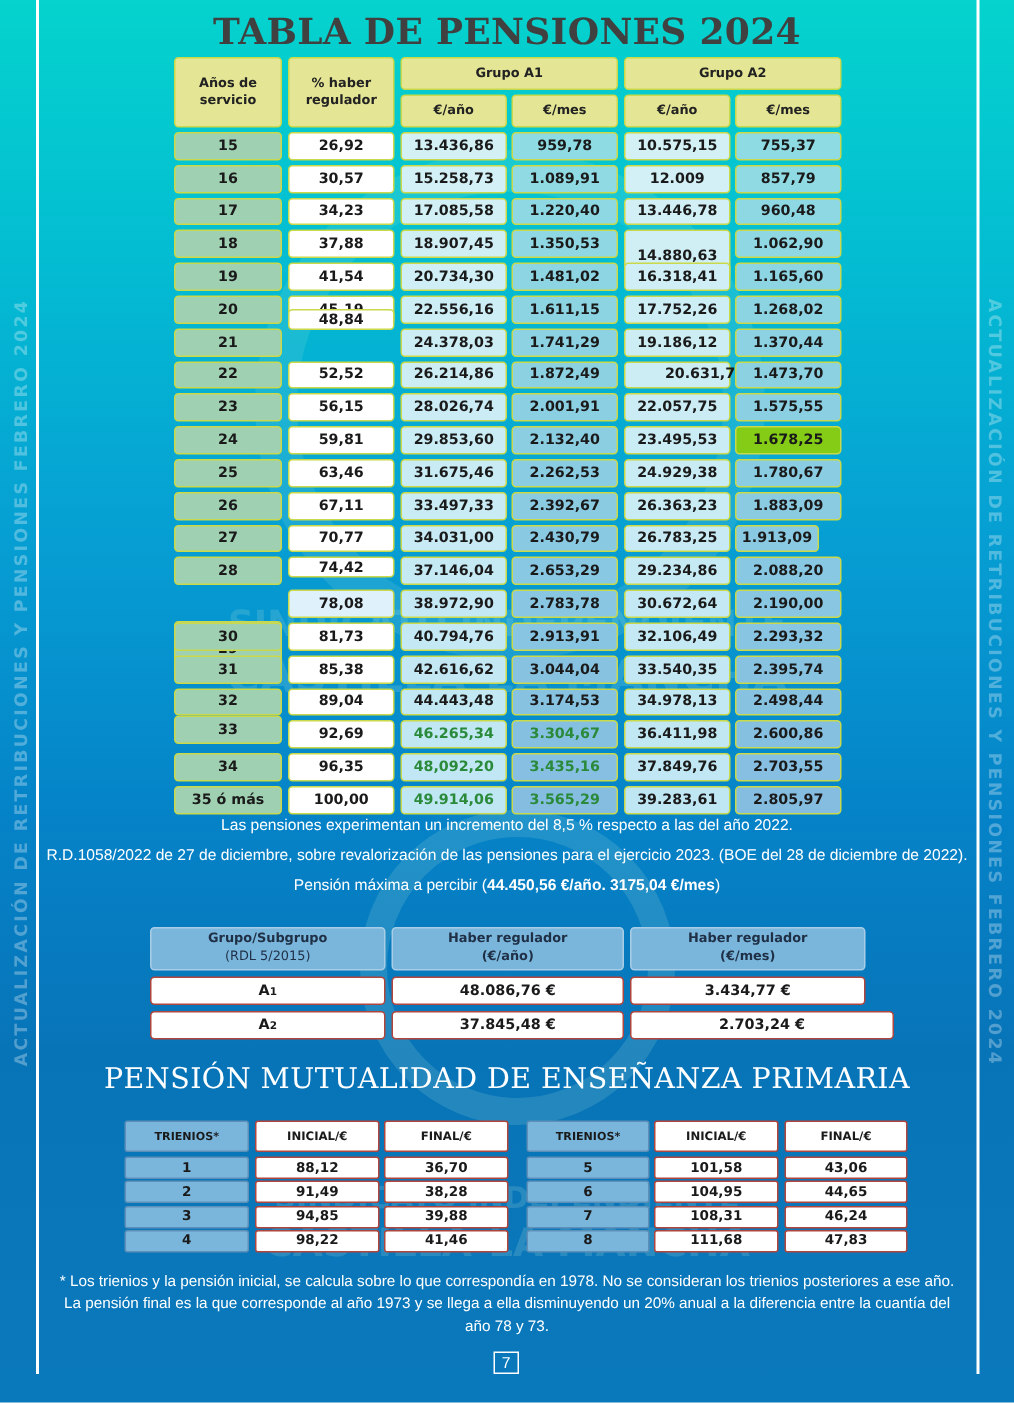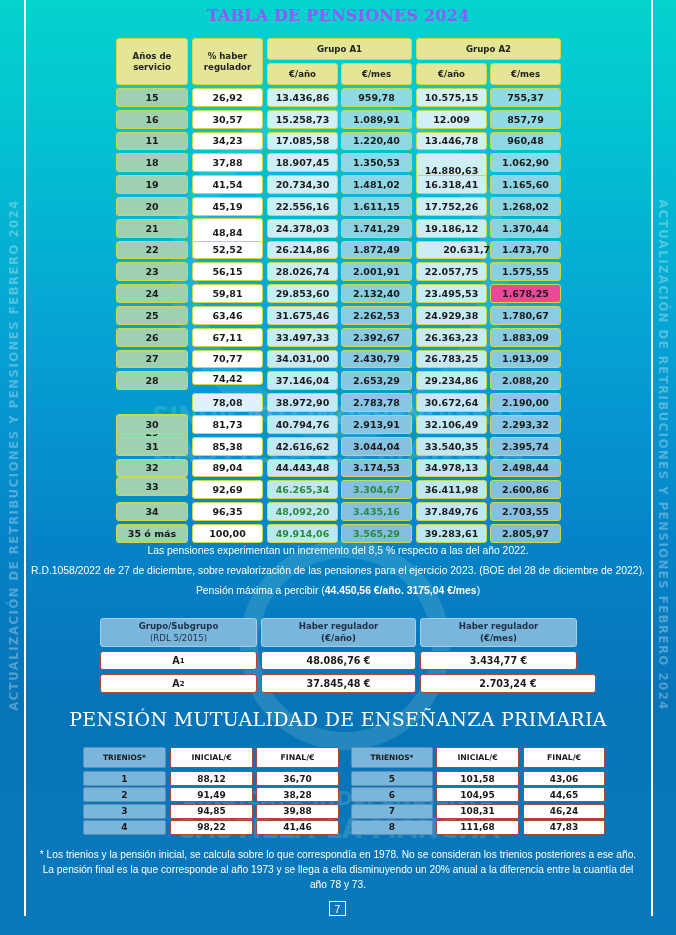--- a/index.html
+++ b/index.html
@@ -14,21 +14,21 @@
   .side-line.right { left: 651px; }
   .side-text {
     position: absolute; font-family: "DejaVu Sans", sans-serif; font-weight: bold;
     font-size: 11.5px; letter-spacing: 1.6px; color: rgba(255,255,255,0.30); white-space: nowrap;
   }
   .side-text.left { left: 14px; top: 455px; transform: translate(-50%, -50%) rotate(-90deg); }
   .side-text.right { left: 663px; top: 455px; transform: translate(-50%, -50%) rotate(90deg); }
 
   .title {
     position: absolute; left: 0; width: 676px; top: 6px; text-align: center;
-    font-family: "DejaVu Serif", serif; font-weight: bold; font-size: 16px; color: #8b5cf6; letter-spacing: 0.2px;
+    font-family: "DejaVu Serif", serif; font-weight: bold; font-size: 24px; color: #404040; letter-spacing: 0.2px;
   }
 
   
   .wm { position: absolute; pointer-events: none; }
   .wm-ring {
     left: 170px; top: 100px; width: 340px; height: 340px; border-radius: 50%;
     border: 28px solid rgba(200,240,225,0.12);
   }
   .wm-ring2 {
     left: 240px; top: 540px; width: 210px; height: 210px; border-radius: 50%;
@@ -124,21 +124,21 @@
     </div>
     <div>
       <div class="cell c-years" style="left: 2px; width: 72px; top: 72.8px; height: 18.8px;">16</div>
       <div class="cell c-pct" style="left: 78px; width: 71px; top: 72.8px; height: 18.8px;">30,57</div>
       <div class="cell c-a1y" style="background: rgb(210, 240, 245); left: 153px; width: 71px; top: 72.8px; height: 18.8px;">15.258,73</div>
       <div class="cell c-a1m" style="background: rgb(143, 218, 227); left: 227px; width: 71px; top: 72.8px; height: 18.8px;">1.089,91</div>
       <div class="cell c-a2y" style="background: rgb(210, 240, 245); left: 302px; width: 71px; top: 72.8px; height: 18.8px;">12.009</div>
       <div class="cell c-a2m" style="background: rgb(143, 218, 227); left: 376px; width: 71px; top: 72.8px; height: 18.8px;">857,79</div>
     </div>
     <div>
-      <div class="cell c-years" style="left: 2px; width: 72px; top: 94.6px; height: 18.8px;">11</div>
+      <div class="cell c-years" style="left: 2px; width: 72px; top: 94.6px; height: 18.8px;">17</div>
       <div class="cell c-pct" style="left: 78px; width: 71px; top: 94.6px; height: 18.8px;">34,23</div>
       <div class="cell c-a1y" style="background: rgb(209, 239, 245); left: 153px; width: 71px; top: 94.6px; height: 18.8px;">17.085,58</div>
       <div class="cell c-a1m" style="background: rgb(142, 216, 227); left: 227px; width: 71px; top: 94.6px; height: 18.8px;">1.220,40</div>
       <div class="cell c-a2y" style="background: rgb(209, 239, 245); left: 302px; width: 71px; top: 94.6px; height: 18.8px;">13.446,78</div>
       <div class="cell c-a2m" style="background: rgb(142, 216, 227); left: 376px; width: 71px; top: 94.6px; height: 18.8px;">960,48</div>
     </div>
     <div>
       <div class="cell c-years" style="left: 2px; width: 72px; top: 116.4px; height: 18.8px;">18</div>
       <div class="cell c-pct" style="left: 78px; width: 71px; top: 116.4px; height: 18.8px;">37,88</div>
       <div class="cell c-a1y" style="background: rgb(208, 239, 245); left: 153px; width: 71px; top: 116.4px; height: 18.8px;">18.907,45</div>
@@ -157,21 +157,21 @@
     <div>
       <div class="cell c-years" style="left: 2px; width: 72px; top: 160px; height: 18.8px;">20</div>
       <div class="cell c-pct" style="left: 78px; width: 71px; top: 160px; height: 18.8px;">45,19</div>
       <div class="cell c-a1y" style="background: rgb(206, 238, 245); left: 153px; width: 71px; top: 160px; height: 18.8px;">22.556,16</div>
       <div class="cell c-a1m" style="background: rgb(141, 212, 227); left: 227px; width: 71px; top: 160px; height: 18.8px;">1.611,15</div>
       <div class="cell c-a2y" style="background: rgb(206, 238, 245); left: 302px; width: 71px; top: 160px; height: 18.8px;">17.752,26</div>
       <div class="cell c-a2m" style="background: rgb(141, 212, 227); left: 376px; width: 71px; top: 160px; height: 18.8px;">1.268,02</div>
     </div>
     <div>
       <div class="cell c-years" style="left: 2px; width: 72px; top: 181.8px; height: 18.8px;">21</div>
-      <div class="cell c-pct" style="left: 78px; width: 71px; top: 181px; height: 29px;">48,84</div>
+      <div class="cell c-pct" style="left: 78px; width: 71px; top: 169px; height: 14px;">48,84</div>
       <div class="cell c-a1y" style="background: rgb(205, 237, 244); left: 153px; width: 71px; top: 181.8px; height: 18.8px;">24.378,03</div>
       <div class="cell c-a1m" style="background: rgb(140, 210, 226); left: 227px; width: 71px; top: 181.8px; height: 18.8px;">1.741,29</div>
       <div class="cell c-a2y" style="background: rgb(205, 237, 244); left: 302px; width: 71px; top: 181.8px; height: 18.8px;">19.186,12</div>
       <div class="cell c-a2m" style="background: rgb(140, 210, 226); left: 376px; width: 71px; top: 181.8px; height: 18.8px;">1.370,44</div>
     </div>
     <div>
       <div class="cell c-years" style="left: 2px; width: 72px; top: 203.6px; height: 18.8px;">22</div>
       <div class="cell c-pct" style="left: 78px; width: 71px; top: 203.6px; height: 18.8px;">52,52</div>
       <div class="cell c-a1y" style="background: rgb(204, 237, 244); left: 153px; width: 71px; top: 203.6px; height: 18.8px;">26.214,86</div>
       <div class="cell c-a1m" style="background: rgb(140, 209, 226); left: 227px; width: 71px; top: 203.6px; height: 18.8px;">1.872,49</div>
@@ -185,21 +185,21 @@
       <div class="cell c-a1m" style="background: rgb(139, 207, 226); left: 227px; width: 71px; top: 225.4px; height: 18.8px;">2.001,91</div>
       <div class="cell c-a2y" style="background: rgb(203, 236, 244); left: 302px; width: 71px; top: 225.4px; height: 18.8px;">22.057,75</div>
       <div class="cell c-a2m" style="background: rgb(139, 207, 226); left: 376px; width: 71px; top: 225.4px; height: 18.8px;">1.575,55</div>
     </div>
     <div>
       <div class="cell c-years" style="left: 2px; width: 72px; top: 247.2px; height: 18.8px;">24</div>
       <div class="cell c-pct" style="left: 78px; width: 71px; top: 247.2px; height: 18.8px;">59,81</div>
       <div class="cell c-a1y" style="background: rgb(202, 236, 244); left: 153px; width: 71px; top: 247.2px; height: 18.8px;">29.853,60</div>
       <div class="cell c-a1m" style="background: rgb(139, 206, 226); left: 227px; width: 71px; top: 247.2px; height: 18.8px;">2.132,40</div>
       <div class="cell c-a2y" style="background: rgb(202, 236, 244); left: 302px; width: 71px; top: 247.2px; height: 18.8px;">23.495,53</div>
-      <div class="cell c-a2m" style="background: #ec4899; left: 376px; width: 71px; top: 247.2px; height: 18.8px;">1.678,25</div>
+      <div class="cell c-a2m" style="background: #84cc16; left: 376px; width: 71px; top: 247.2px; height: 18.8px;">1.678,25</div>
     </div>
     <div>
       <div class="cell c-years" style="left: 2px; width: 72px; top: 269px; height: 18.8px;">25</div>
       <div class="cell c-pct" style="left: 78px; width: 71px; top: 269px; height: 18.8px;">63,46</div>
       <div class="cell c-a1y" style="background: rgb(201, 235, 244); left: 153px; width: 71px; top: 269px; height: 18.8px;">31.675,46</div>
       <div class="cell c-a1m" style="background: rgb(138, 204, 226); left: 227px; width: 71px; top: 269px; height: 18.8px;">2.262,53</div>
       <div class="cell c-a2y" style="background: rgb(201, 235, 244); left: 302px; width: 71px; top: 269px; height: 18.8px;">24.929,38</div>
       <div class="cell c-a2m" style="background: rgb(138, 204, 226); left: 376px; width: 71px; top: 269px; height: 18.8px;">1.780,67</div>
     </div>
     <div>
@@ -209,21 +209,21 @@
       <div class="cell c-a1m" style="background: rgb(138, 203, 226); left: 227px; width: 71px; top: 290.8px; height: 18.8px;">2.392,67</div>
       <div class="cell c-a2y" style="background: rgb(200, 235, 244); left: 302px; width: 71px; top: 290.8px; height: 18.8px;">26.363,23</div>
       <div class="cell c-a2m" style="background: rgb(138, 203, 226); left: 376px; width: 71px; top: 290.8px; height: 18.8px;">1.883,09</div>
     </div>
     <div>
       <div class="cell c-years" style="left: 2px; width: 72px; top: 312.6px; height: 18.8px;">27</div>
       <div class="cell c-pct" style="left: 78px; width: 71px; top: 312.6px; height: 18.8px;">70,77</div>
       <div class="cell c-a1y" style="background: rgb(199, 234, 244); left: 153px; width: 71px; top: 312.6px; height: 18.8px;">34.031,00</div>
       <div class="cell c-a1m" style="background: rgb(137, 201, 226); left: 227px; width: 71px; top: 312.6px; height: 18.8px;">2.430,79</div>
       <div class="cell c-a2y" style="background: rgb(199, 234, 244); left: 302px; width: 71px; top: 312.6px; height: 18.8px;">26.783,25</div>
-      <div class="cell c-a2m" style="background: rgb(137, 201, 226); left: 376px; width: 71px; top: 312.6px; height: 18.8px;">1.913,09</div>
+      <div class="cell c-a2m" style="background: rgb(137, 201, 226); left: 376px; width: 56px; top: 312.6px; height: 18.8px;">1.913,09</div>
     </div>
     <div>
       <div class="cell c-years" style="left: 2px; width: 72px; top: 334.4px; height: 18.8px;">28</div>
       <div class="cell c-pct" style="left: 78px; width: 71px; top: 334.4px; height: 14px;">74,42</div>
       <div class="cell c-a1y" style="background: rgb(198, 234, 244); left: 153px; width: 71px; top: 334.4px; height: 18.8px;">37.146,04</div>
       <div class="cell c-a1m" style="background: rgb(137, 200, 226); left: 227px; width: 71px; top: 334.4px; height: 18.8px;">2.653,29</div>
       <div class="cell c-a2y" style="background: rgb(198, 234, 244); left: 302px; width: 71px; top: 334.4px; height: 18.8px;">29.234,86</div>
       <div class="cell c-a2m" style="background: rgb(137, 200, 226); left: 376px; width: 71px; top: 334.4px; height: 18.8px;">2.088,20</div>
     </div>
     <div>

